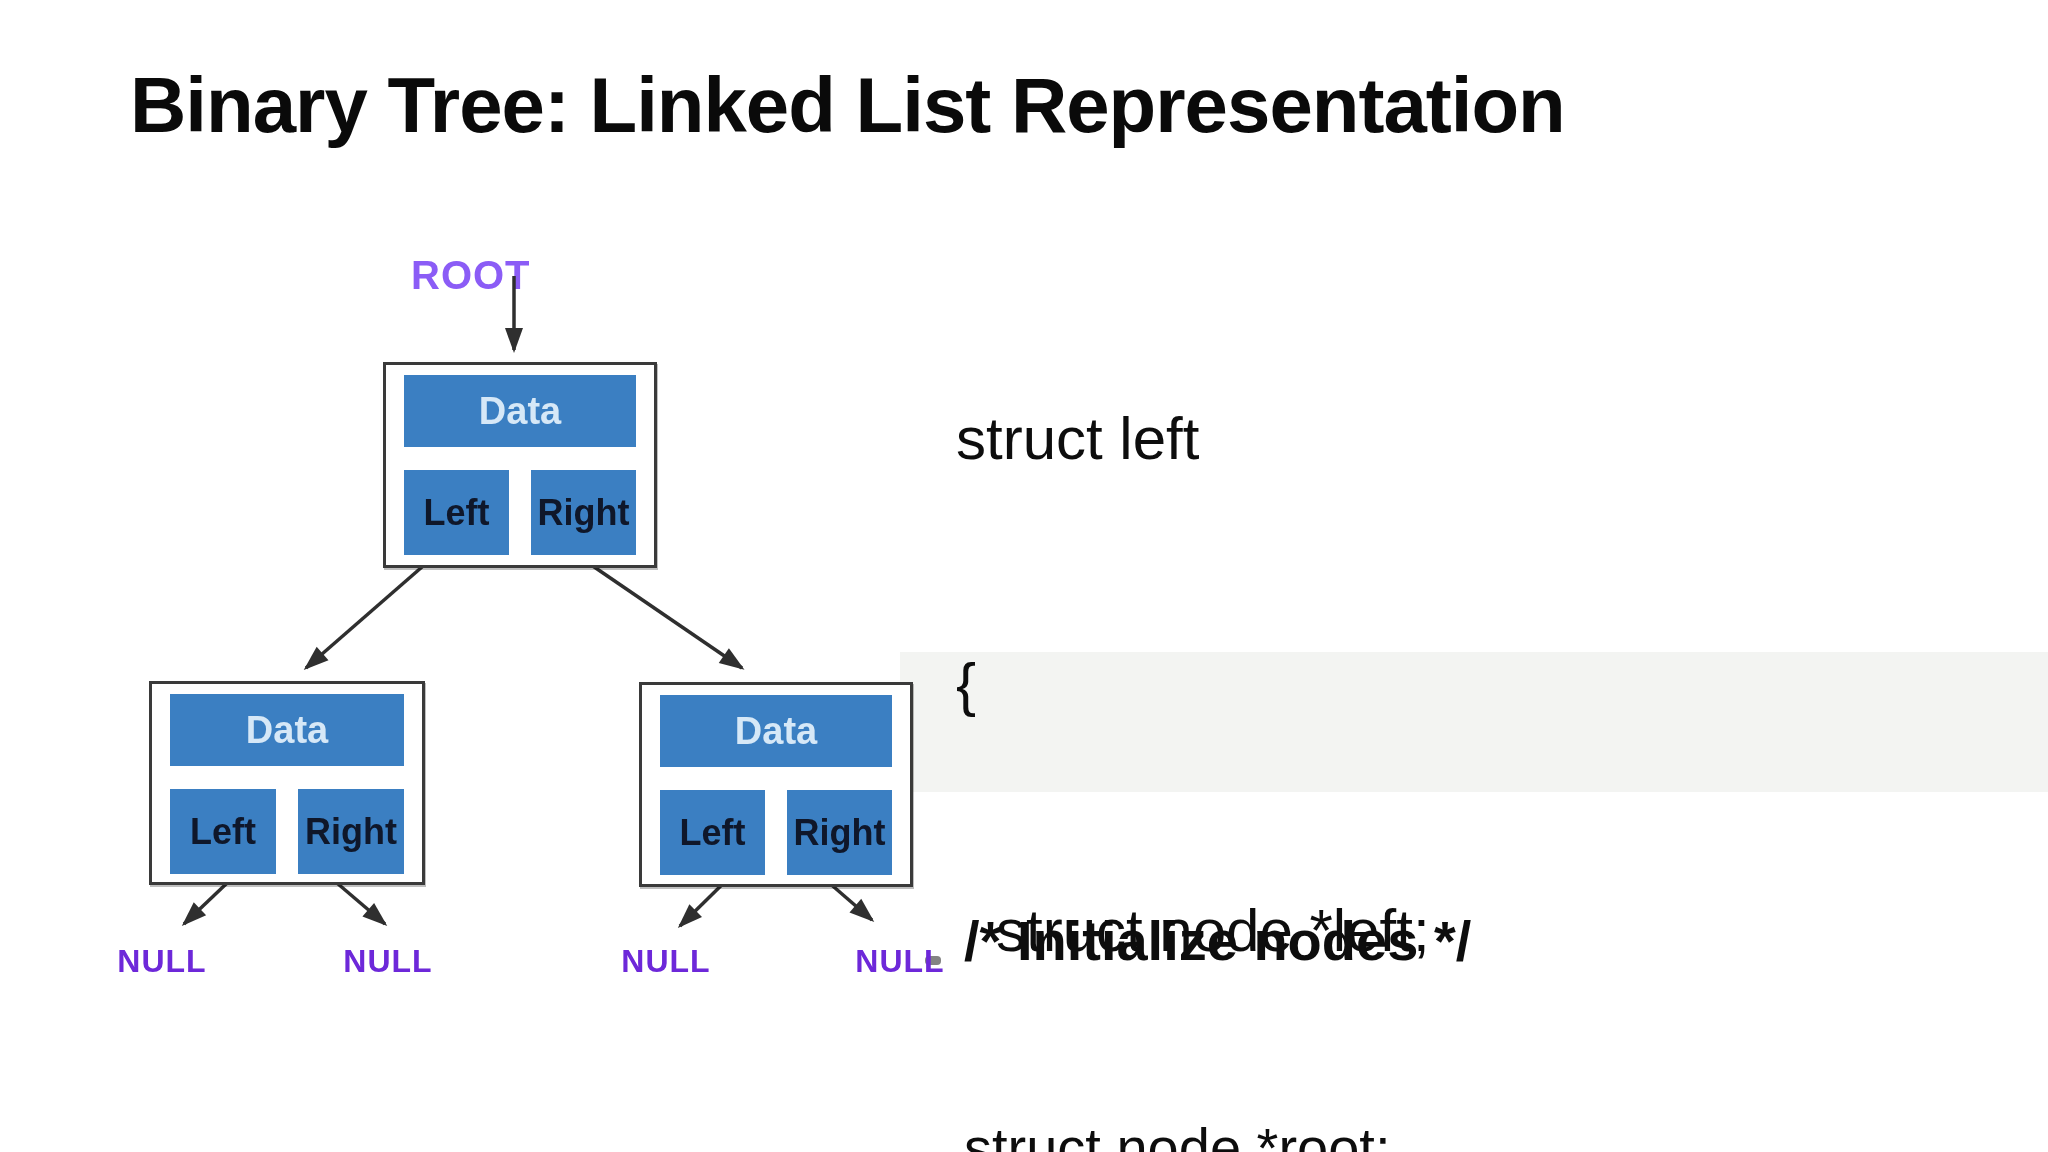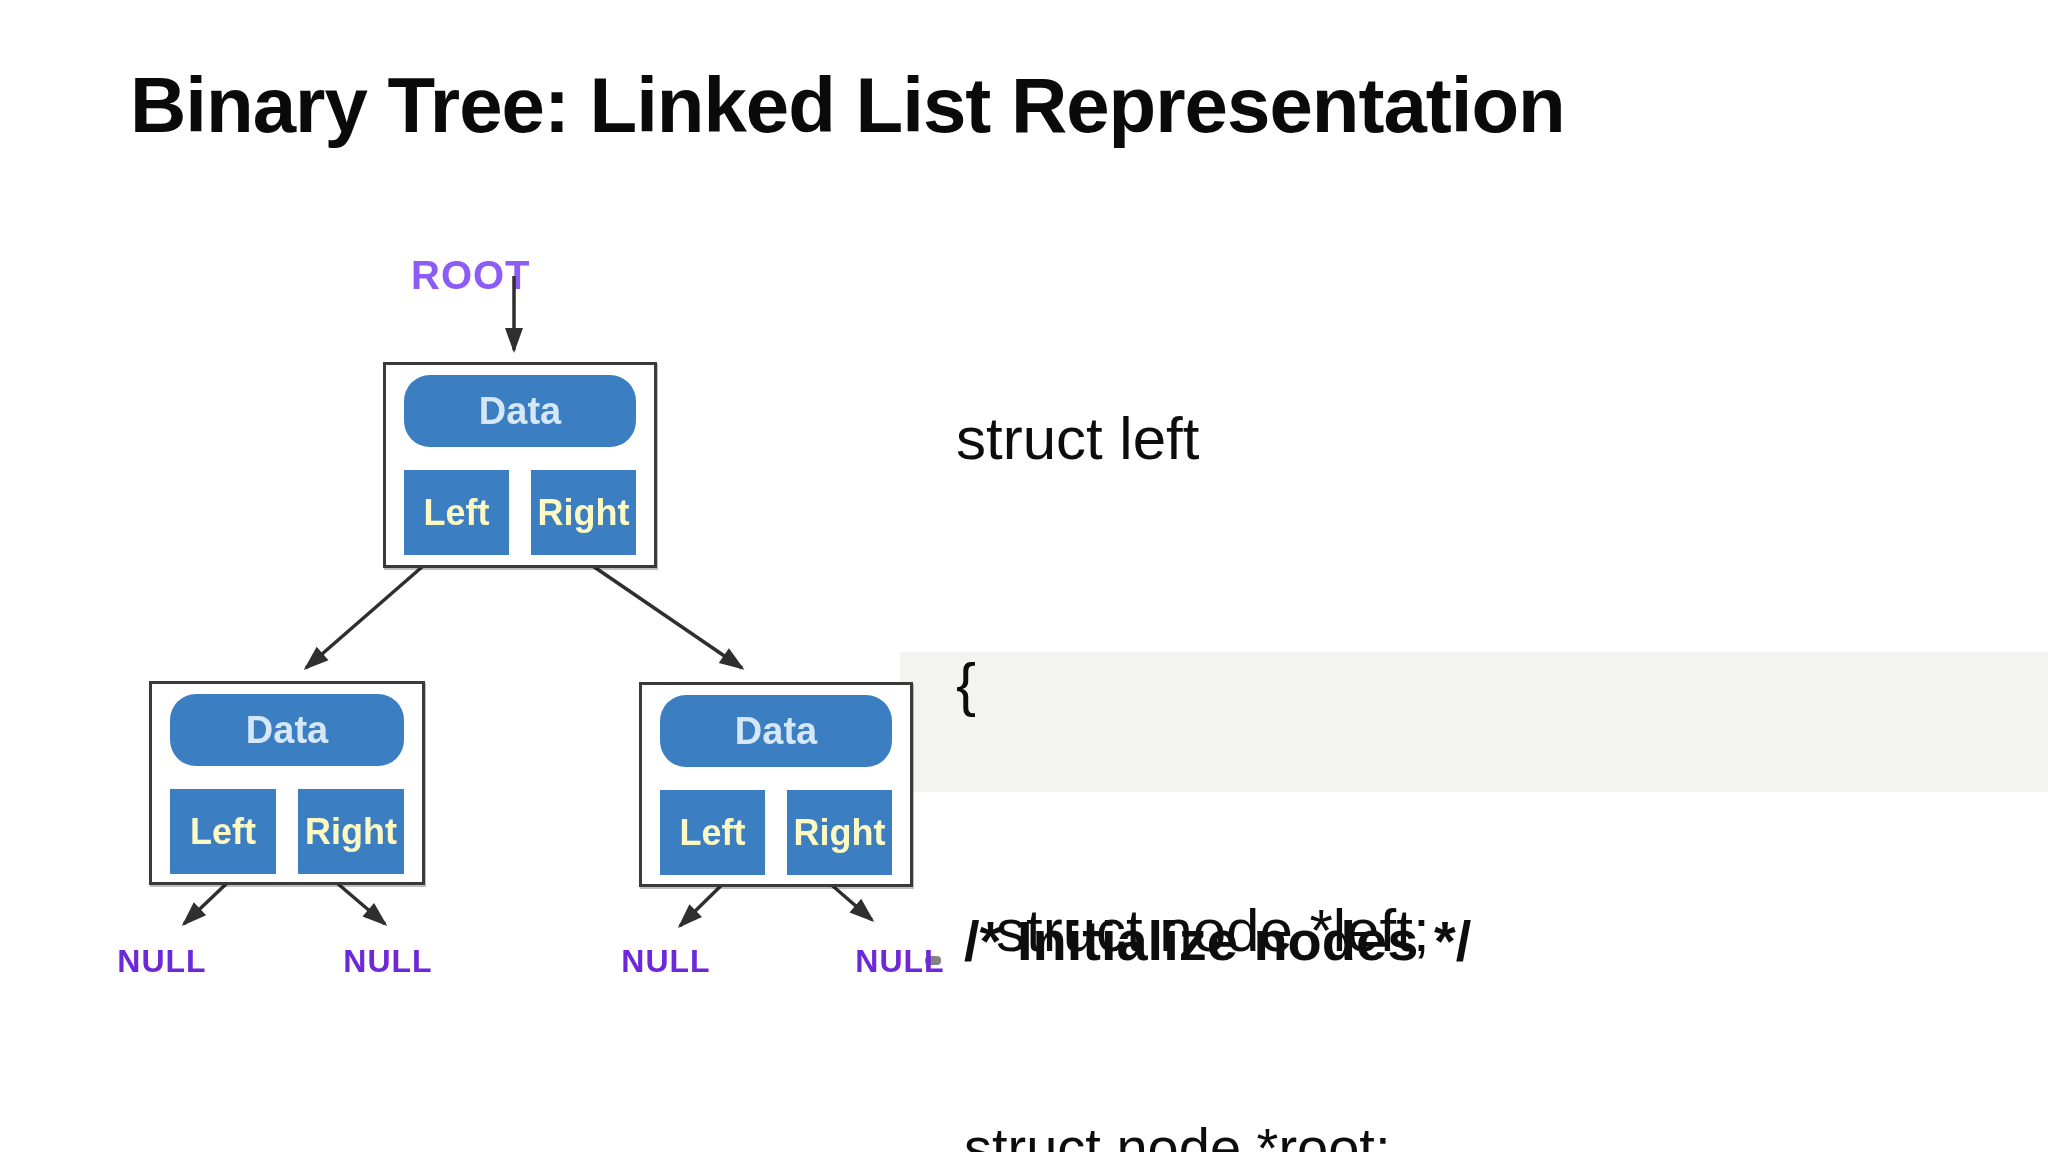--- a/index.html
+++ b/index.html
@@ -74,31 +74,30 @@
   .databox {
     height: 72px;
     background: #3b7fc2;
     color: #d6e8f7;
     font-size: 38px;
     font-weight: bold;
     display: flex;
     align-items: center;
     justify-content: center;
     margin-bottom: 23px;
-    border-radius: 26px;
   }
   .ptr-row {
     display: flex;
     gap: 22px;
     height: 85px;
   }
   .ptr-cell {
     flex: 1;
     background: #3b7fc2;
-    color: #fef9c3;
+    color: #0f172a;
     font-size: 36px;
     font-weight: bold;
     display: flex;
     align-items: center;
     justify-content: center;
   }
 
   .null-label {
     position: absolute;
     width: 140px;

